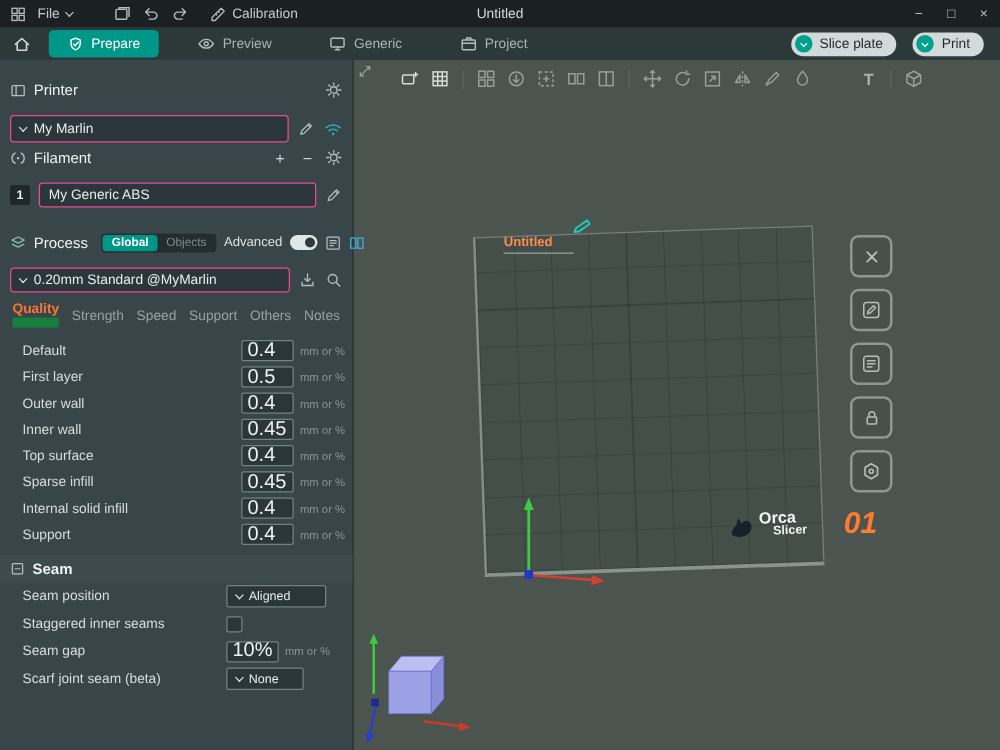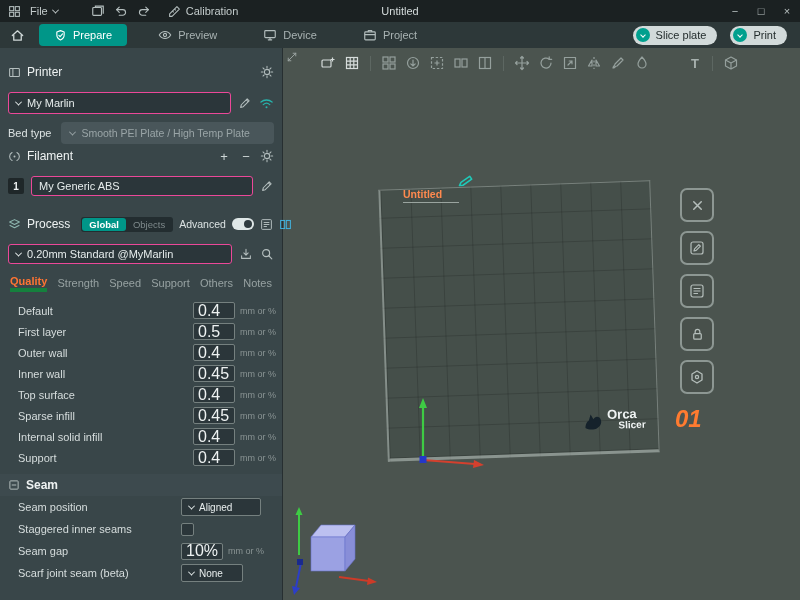--- a/index.html
+++ b/index.html
@@ -45,21 +45,21 @@
   .scope{display:flex;align-items:flex-end;background:#232d30;border-radius:3px;padding:1px;margin-left:5px}
   .scope-g{background:#009688;color:#fff;border-radius:3px;padding:1px 7px;font-size:9.5px;font-weight:bold}
   .scope-o{color:#7e898b;padding:1px 7px;font-size:9.5px}
   .adv{font-size:10.5px;color:#dbe2e2}
   .toggle{position:relative;width:22px;height:12px;border-radius:6px;background:#dfe7e7;flex:none}
   .knob{position:absolute;top:2px;right:2px;width:8px;height:8px;border-radius:50%;background:#2e3a3e}
   .blue{color:#41b4e0}
   .teal{color:#27b3ab}
   .ptabs{display:flex;align-items:flex-end;justify-content:space-between;padding:0 10px;height:20px;margin-top:8px}
   .ptab{font-size:11px;color:#97a2a2;padding-bottom:3px}
-  .ptab.active{color:#ff7433;font-weight:bold;border-bottom:4px solid #15803d;padding-bottom:1px}
+  .ptab.active{color:#ff7433;font-weight:bold;border-bottom:8px solid #15803d;padding-bottom:1px}
   .settings{margin-top:8px}
   .srow{display:flex;align-items:center;height:21px;padding:0 6px 0 18px}
   .slabel{flex:1;font-size:11px;color:#d6dddd;white-space:nowrap;overflow:hidden}
   .sinput{width:42px;height:17px;flex:none;background:#2b363a;border:1px solid #75807f;border-radius:2px;font-size:16px;color:#eef2f2;display:flex;align-items:center;padding-left:4px}
   .sunit{width:36px;flex:none;font-size:9px;color:#8a9494;margin-left:5px}
   .seam-head{display:flex;align-items:center;gap:6px;height:22px;margin-top:6px;padding:0 8px;background:#3d4a4e}
   .seam-title{font-size:12px;font-weight:bold;color:#eef2f2}
   .srow2{display:flex;align-items:center;height:22px;padding-left:18px}
   .s2label{width:163px;flex:none;font-size:11px;color:#d6dddd;white-space:nowrap}
   .sel2{height:18px;display:flex;align-items:center;gap:5px;background:#2b363a;border:1px solid #75807f;border-radius:2px;padding:0 7px;font-size:10px;color:#e8eeee}
@@ -170,21 +170,21 @@
       </span>
       <span>Preview</span>
     </div>
     <div class="navtab">
       <span class="ic">
         <svg width="14" height="14" viewBox="0 0 16 16" fill="none" stroke="currentColor" stroke-width="1.3" stroke-linecap="round">
             <rect x="2" y="3" width="12" height="8" rx="1"></rect>
             <path d="M6 13.5h4M8 11v2.5"></path>
           </svg>
       </span>
-      <span>Device</span>
+      <span>Generic</span>
     </div>
     <div class="navtab">
       <span class="ic">
         <svg width="14" height="14" viewBox="0 0 16 16" fill="none" stroke="currentColor" stroke-width="1.3" stroke-linejoin="round">
             <rect x="2" y="4.5" width="12" height="9" rx="1"></rect>
             <path d="M6 4.5V2.8h4v1.7M2 7.5h12"></path>
           </svg>
       </span>
       <span>Project</span>
     </div>
@@ -231,27 +231,20 @@
             <path d="M9.5 4.5l2 2"></path>
           </svg>
       </span>
       <span class="ic teal">
         <svg width="15" height="13" viewBox="0 0 16 14" fill="none" stroke="currentColor" stroke-width="1.4" stroke-linecap="round">
             <path d="M2 5.5C5.5 2.5 10.5 2.5 14 5.5"></path>
             <path d="M4.5 8.2c2-1.8 5-1.8 7 0"></path>
             <circle cx="8" cy="11" r="1.1" fill="currentColor" stroke="none"></circle>
           </svg>
       </span>
-    </div>
-    <div class="bedrow">
-      <span class="lbl">Bed type</span>
-      <div class="bedpill">
-        <span class="chev"></span>
-        <span>Smooth PEI Plate / High Temp Plate</span>
-      </div>
     </div>
 
     <div class="sec-head mt">
       <span class="ic">
         <svg width="13" height="13" viewBox="0 0 16 16" fill="none" stroke="currentColor" stroke-width="1.3" stroke-linecap="round">
             <path d="M5 3C3 4 2 6 2 8s1 4 3 5M11 3c2 1 3 3 3 5s-1 4-3 5"></path>
             <circle cx="8" cy="8" r="1.2" fill="currentColor" stroke="none"></circle>
           </svg>
       </span>
       <span class="sec-title">Filament</span>

